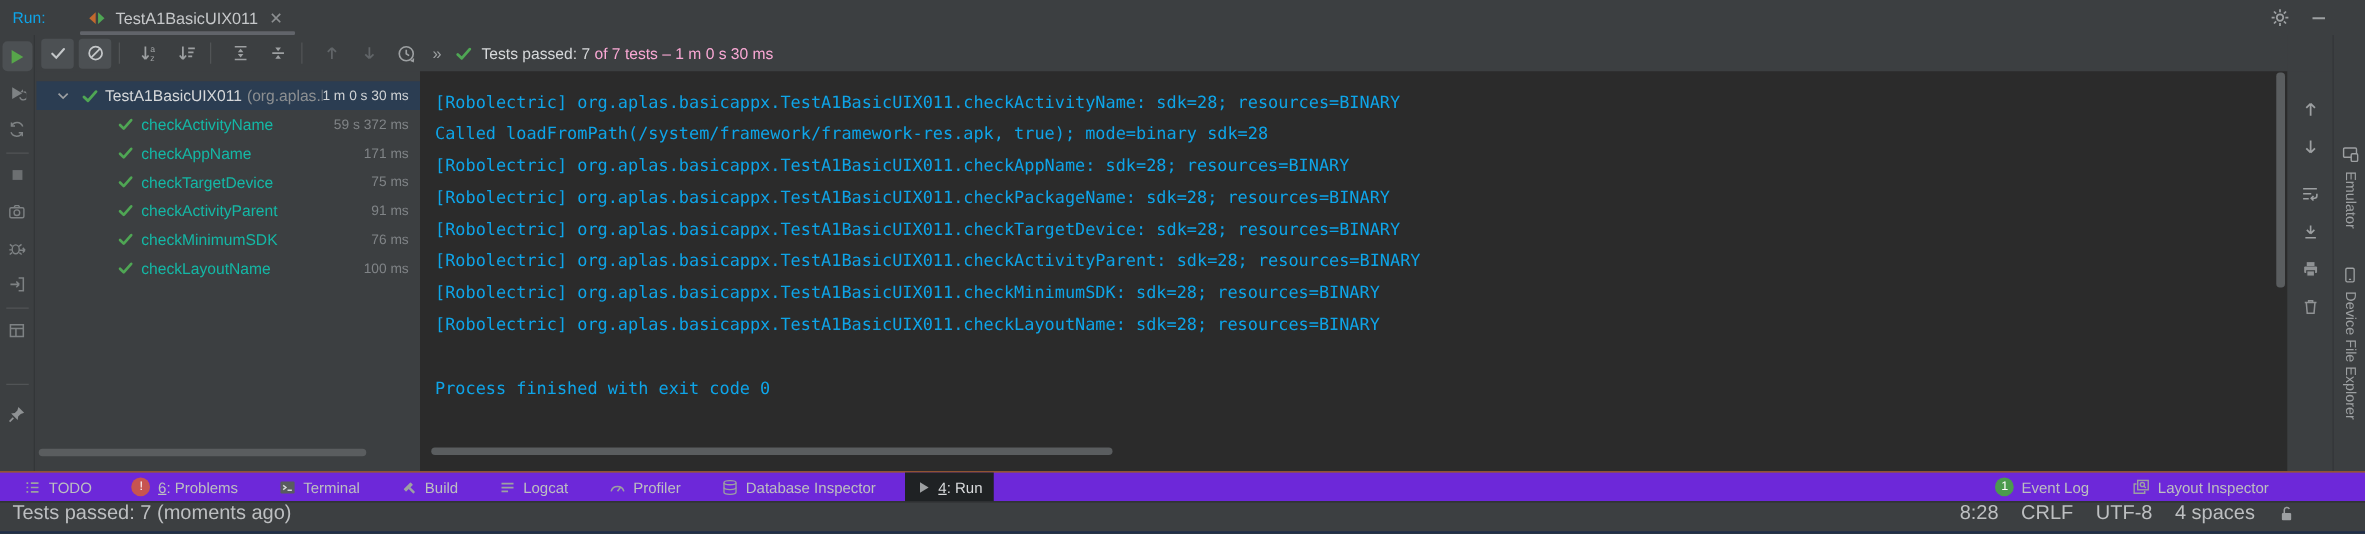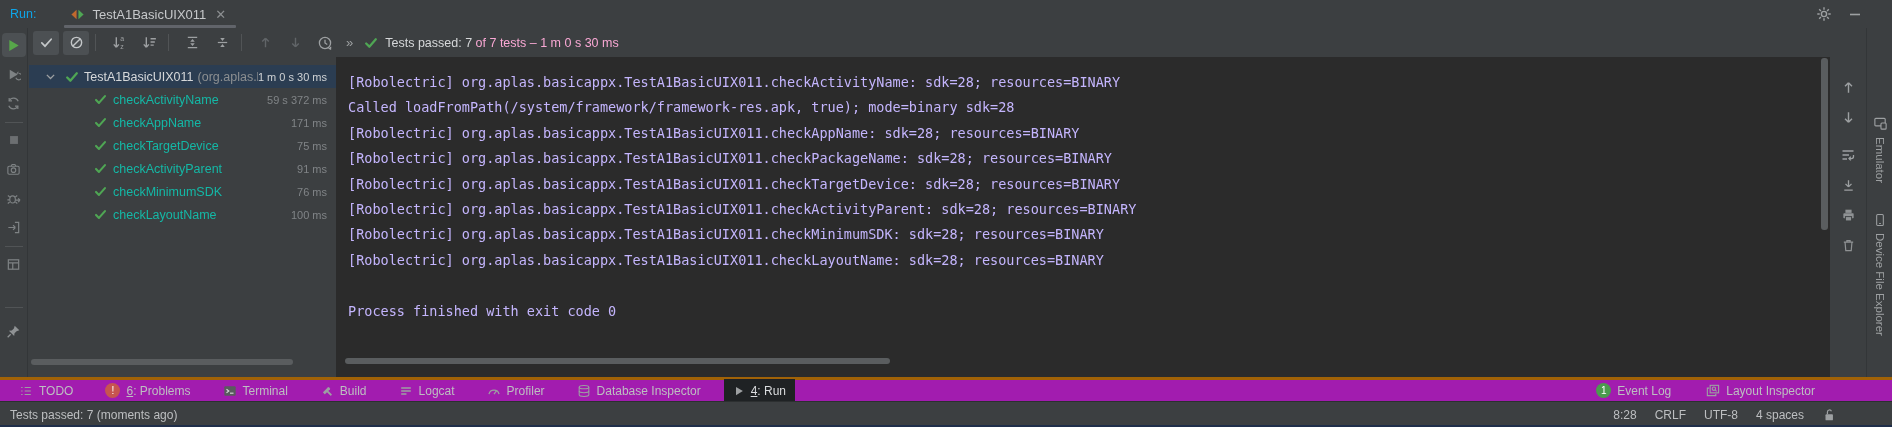--- a/index.html
+++ b/index.html
@@ -43,47 +43,47 @@
   .tree-row.selected { background:#2b3d52; }
   .tree-row.selected .time { color:#d0d3d5; }
   .root-name { color:#d6d8da; margin-left:5px; }
   .root-pkg { color:#8c8f91; margin-left:4px; overflow:hidden; max-width:86px; }
   .child-name { color:#14b8a6; margin-left:6px; }
   .tree-row.child { padding-left:65px; }
   .tree-hscroll { position:absolute; left:2px; bottom:12px; width:262px; height:6px; background:#5a5d5f; border-radius:3px; cursor:pointer; }
 
   
   .console { position:absolute; left:336px; top:57px; right:62px; bottom:50px; background:#2b2b2b; overflow:hidden; }
-  .console-text { padding:13px 0 0 12px; font-family:"DejaVu Sans Mono", monospace; font-size:13.5px; color:#c4b5fd; }
+  .console-text { padding:13px 0 0 12px; font-family:"DejaVu Sans Mono", monospace; font-size:13.5px; color:#0ea5e9; }
   .console-text .cline { height:25.4px; line-height:25.4px; white-space:pre; }
   .console-vscroll { position:absolute; right:2px; top:1px; width:7px; height:172px; background:#5a5d5f; border-radius:3px; cursor:pointer; }
   .console-hscroll { position:absolute; left:9px; bottom:13px; width:545px; height:6px; background:#5a5d5f; border-radius:3px; cursor:pointer; }
 
   
   .right-rail { position:absolute; right:26px; top:57px; bottom:50px; width:36px; background:#3c3f41; display:flex; flex-direction:column; align-items:center; }
   .right-rail .rail-btn { margin-top:6px; }
 
   
   .right-stripe { position:absolute; right:0; top:28px; bottom:50px; width:26px; background:#3c3f41; border-left:1px solid #333638; }
   .stripe-btn { position:absolute; left:0; width:26px; display:flex; flex-direction:column; align-items:center; gap:6px; cursor:pointer; }
   .stripe-label { writing-mode:vertical-rl; font-size:11.5px; color:#9da0a2; white-space:nowrap; }
 
   
-  .bottom-bar { position:absolute; left:0; right:0; top:377px; height:24px; background:#a21caf; border-top:3px solid #a16207; display:flex; align-items:center; font-size:12px;gap:46px; }
+  .bottom-bar { position:absolute; left:0; right:0; top:377px; height:24px; background:#6d28d9; border-top:1px solid #a16207; display:flex; align-items:center; font-size:12px;gap:46px; }
   .bb-item { display:flex; align-items:center; gap:6px; height:24px; padding:0 9px; cursor:pointer; color:#bdbfc1; white-space:nowrap; }
   .bb-item.selected { background:#1f2224; color:#dadcde; }
   .bb-left { display:flex; align-items:center; margin-left:10px; gap:14px; }
   .bb-right { margin-left:auto; display:flex; align-items:center; gap:16px; padding-right:68px; }
   .badge { width:15px; height:15px; border-radius:50%; display:flex; align-items:center; justify-content:center; font-size:10px; color:#fff; }
   .badge.red { background:#c75450; }
   .badge.green { background:#4b9b4e; }
   .u { text-decoration:underline; }
 
   
-  .status-bar { position:absolute; left:0; right:0; top:401px; height:26px; background:#3c3f41; border-top:1px solid #2c2f30; display:flex; align-items:center; font-size:12px; }
+  .status-bar { position:absolute; left:0; right:0; top:401px; height:26px; background:#3c3f41; border-top:1px solid #2c2f30; display:flex; align-items:flex-start; font-size:16px; }
   .status-msg { margin-left:10px; color:#bdbfc1; }
   .status-right { margin-left:auto; display:flex; align-items:center; gap:18px; padding-right:56px; color:#bdbfc1; }
   .status-right > span { cursor:pointer; }
   .bottom-line { position:absolute; left:0; right:0; bottom:0; height:2px; background:#1f2e4a; }
 </style>
 </head>
 <body>
 
 <div id="app">
 

